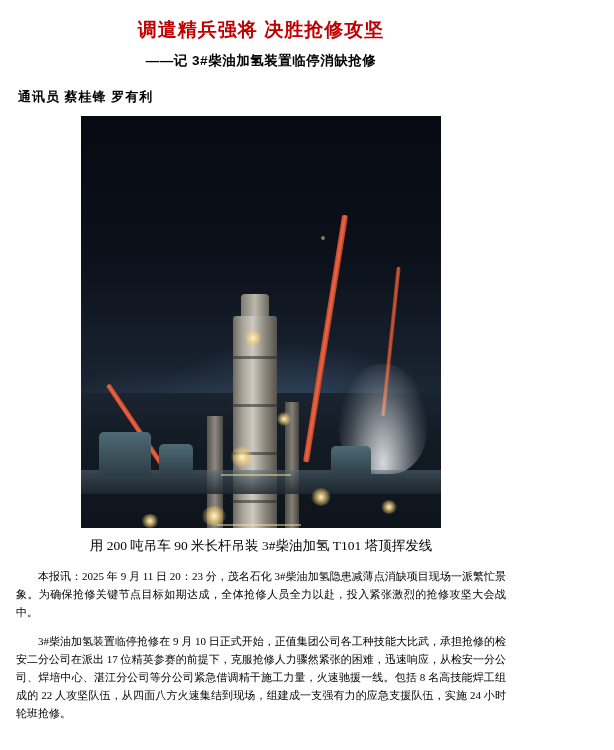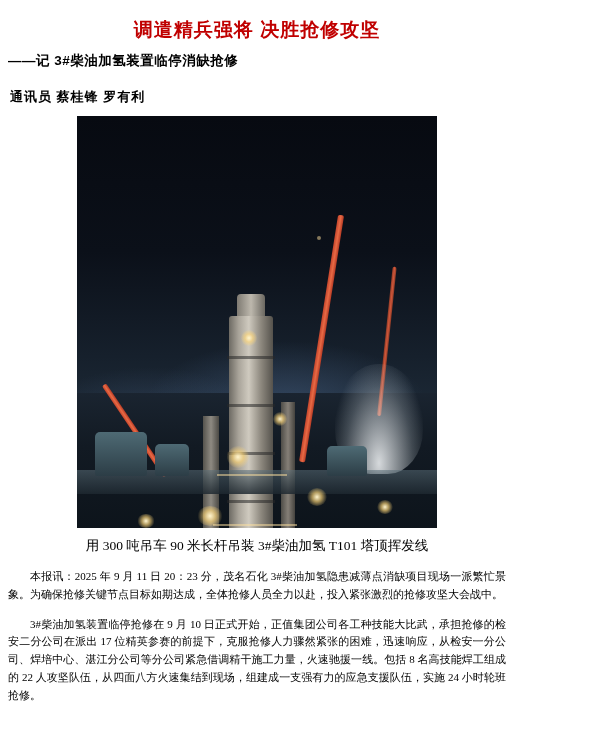--- a/index.html
+++ b/index.html
@@ -11,34 +11,35 @@
     width: 614px;
     height: 750px;
     overflow: hidden;
     font-family: "Liberation Serif", serif;
     color: #000000;
   }
   .page {
     width: 522px;
     height: 750px;
     box-sizing: border-box;
-    padding: 14px 16px 0 8px;
+    padding: 14px 16px 0 16px;
     position: relative;
   }
   .title {
     text-align: center;
     color: #c00000;
     font-family: "Liberation Sans", sans-serif;
     font-weight: bold;
     font-size: 19px;
     letter-spacing: 1px;
     margin: 4px 0 0 0;
     line-height: 1.3;
   }
   .subtitle {
+    text-align: center;
     font-family: "Liberation Sans", sans-serif;
     font-weight: bold;
     font-size: 13.5px;
     color: #000000;
     margin: 9px 0 0 0;
     letter-spacing: 0.5px;
   }
   .byline {
     margin: 18px 0 0 2px;
     font-family: "Liberation Sans", sans-serif;
@@ -220,19 +221,19 @@
       <div class="light" style="left:196px; top:296px; width:14px; height:14px;"></div>
       <div class="light" style="left:120px; top:390px; width:26px; height:20px;"></div>
       <div class="light" style="left:230px; top:372px; width:20px; height:18px;"></div>
       <div class="light" style="left:60px; top:398px; width:18px; height:14px;"></div>
       <div class="light" style="left:300px; top:384px; width:16px; height:14px;"></div>
 
       <div class="glowbar" style="left:140px; top:358px; width:70px; height:2px;"></div>
       <div class="glowbar" style="left:136px; top:408px; width:84px; height:2px;"></div>
       <div class="glowbar" style="left:240px; top:120px; width:4px; height:4px; border-radius:50%;"></div>
     </div>
-    <div class="caption">用 300 吨吊车 90 米长杆吊装 3#柴油加氢 T101 塔顶挥发线</div>
+    <div class="caption">用 200 吨吊车 90 米长杆吊装 3#柴油加氢 T101 塔顶挥发线</div>
   </div>
 
   <p class="body-text indent">本报讯：2025 年 9 月 11 日 20：23 分，茂名石化 3#柴油加氢隐患减薄点消缺项目现场一派繁忙景象。为确保抢修关键节点目标如期达成，全体抢修人员全力以赴，投入紧张激烈的抢修攻坚大会战中。</p>
   <p class="body-text indent">3#柴油加氢装置临停抢修在 9 月 10 日正式开始，正值集团公司各工种技能大比武，承担抢修的检安二分公司在派出 17 位精英参赛的前提下，克服抢修人力骤然紧张的困难，迅速响应，从检安一分公司、焊培中心、湛江分公司等分公司紧急借调精干施工力量，火速驰援一线。包括 8 名高技能焊工组成的 22 人攻坚队伍，从四面八方火速集结到现场，组建成一支强有力的应急支援队伍，实施 24 小时轮班抢修。</p>
 
 </div>
 
 </body></html>

